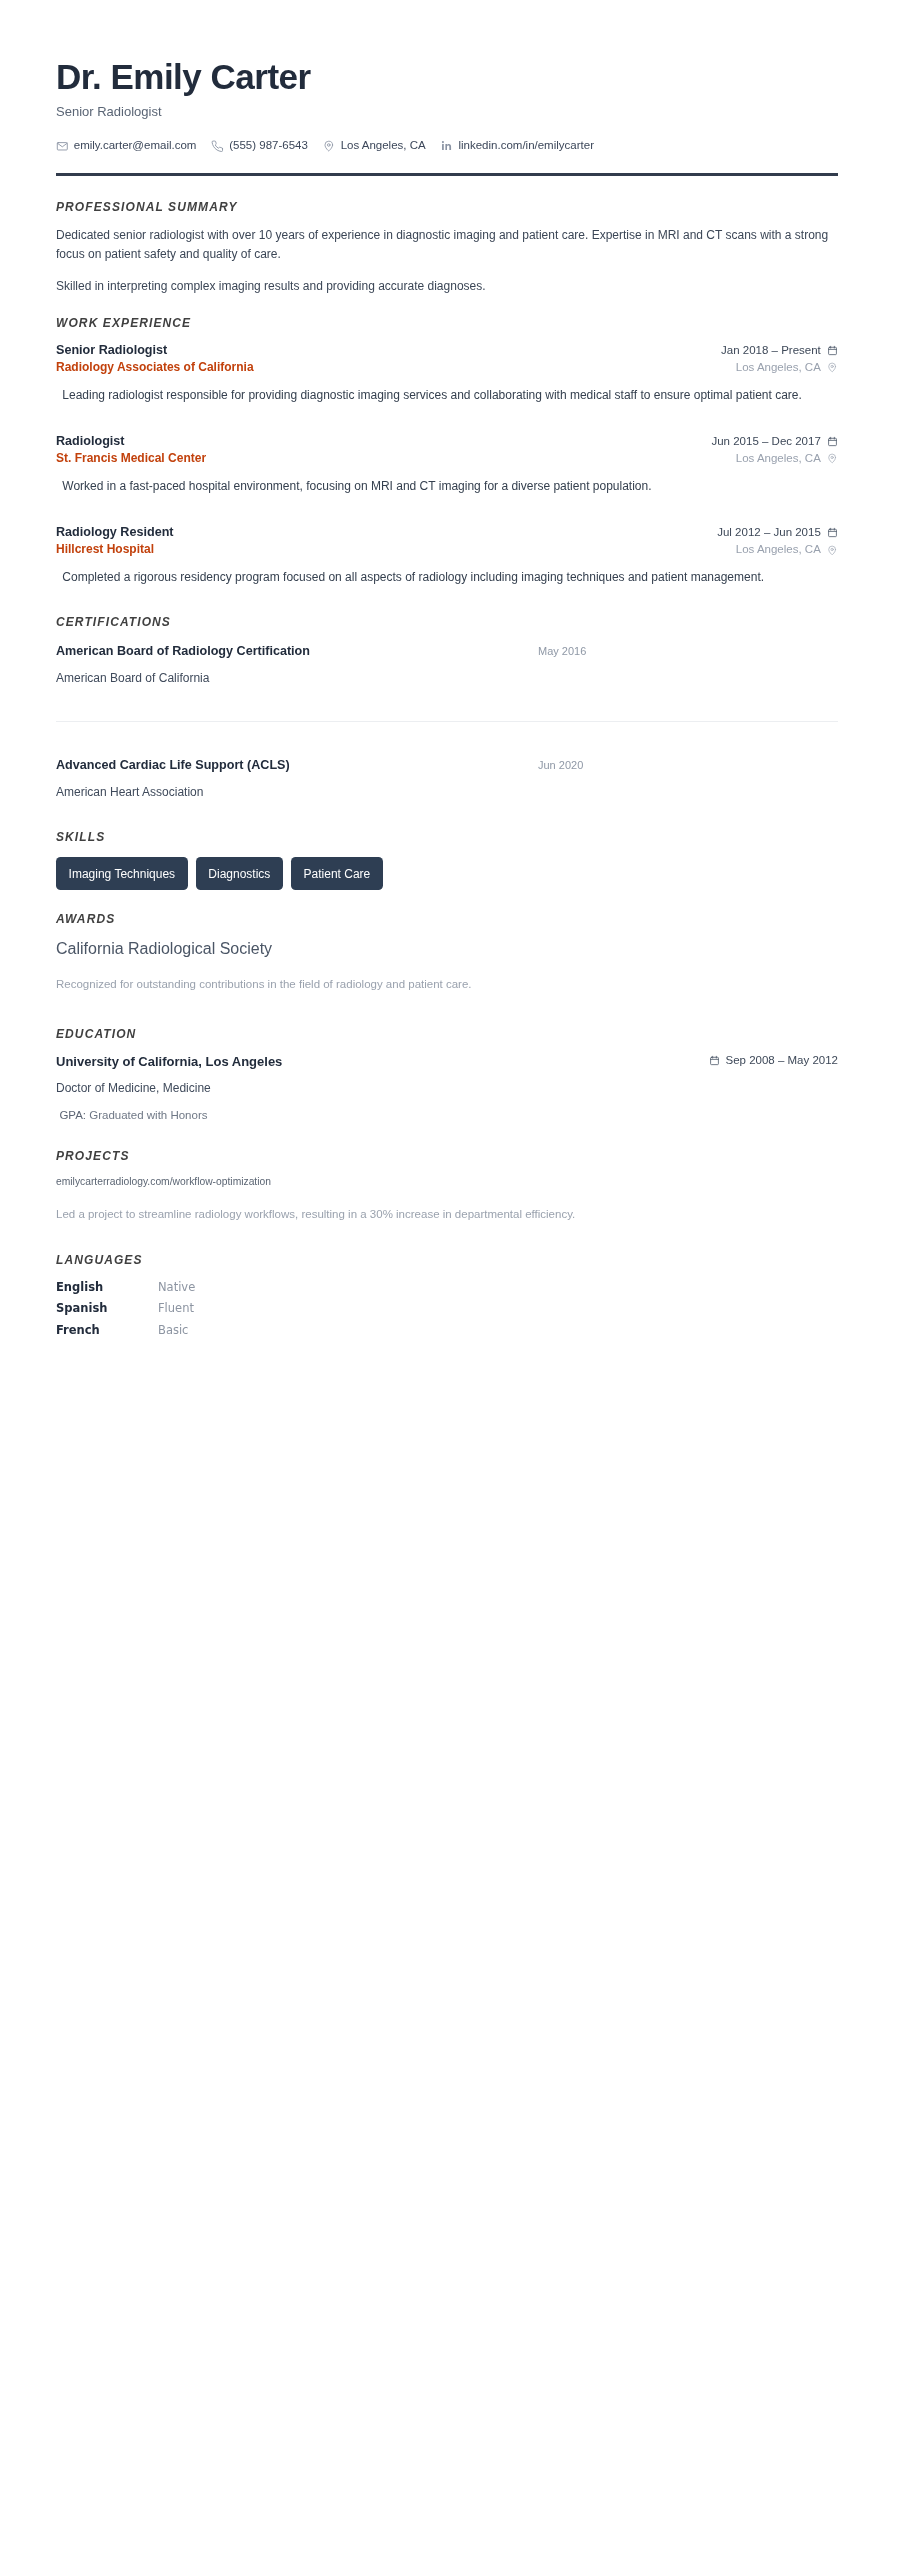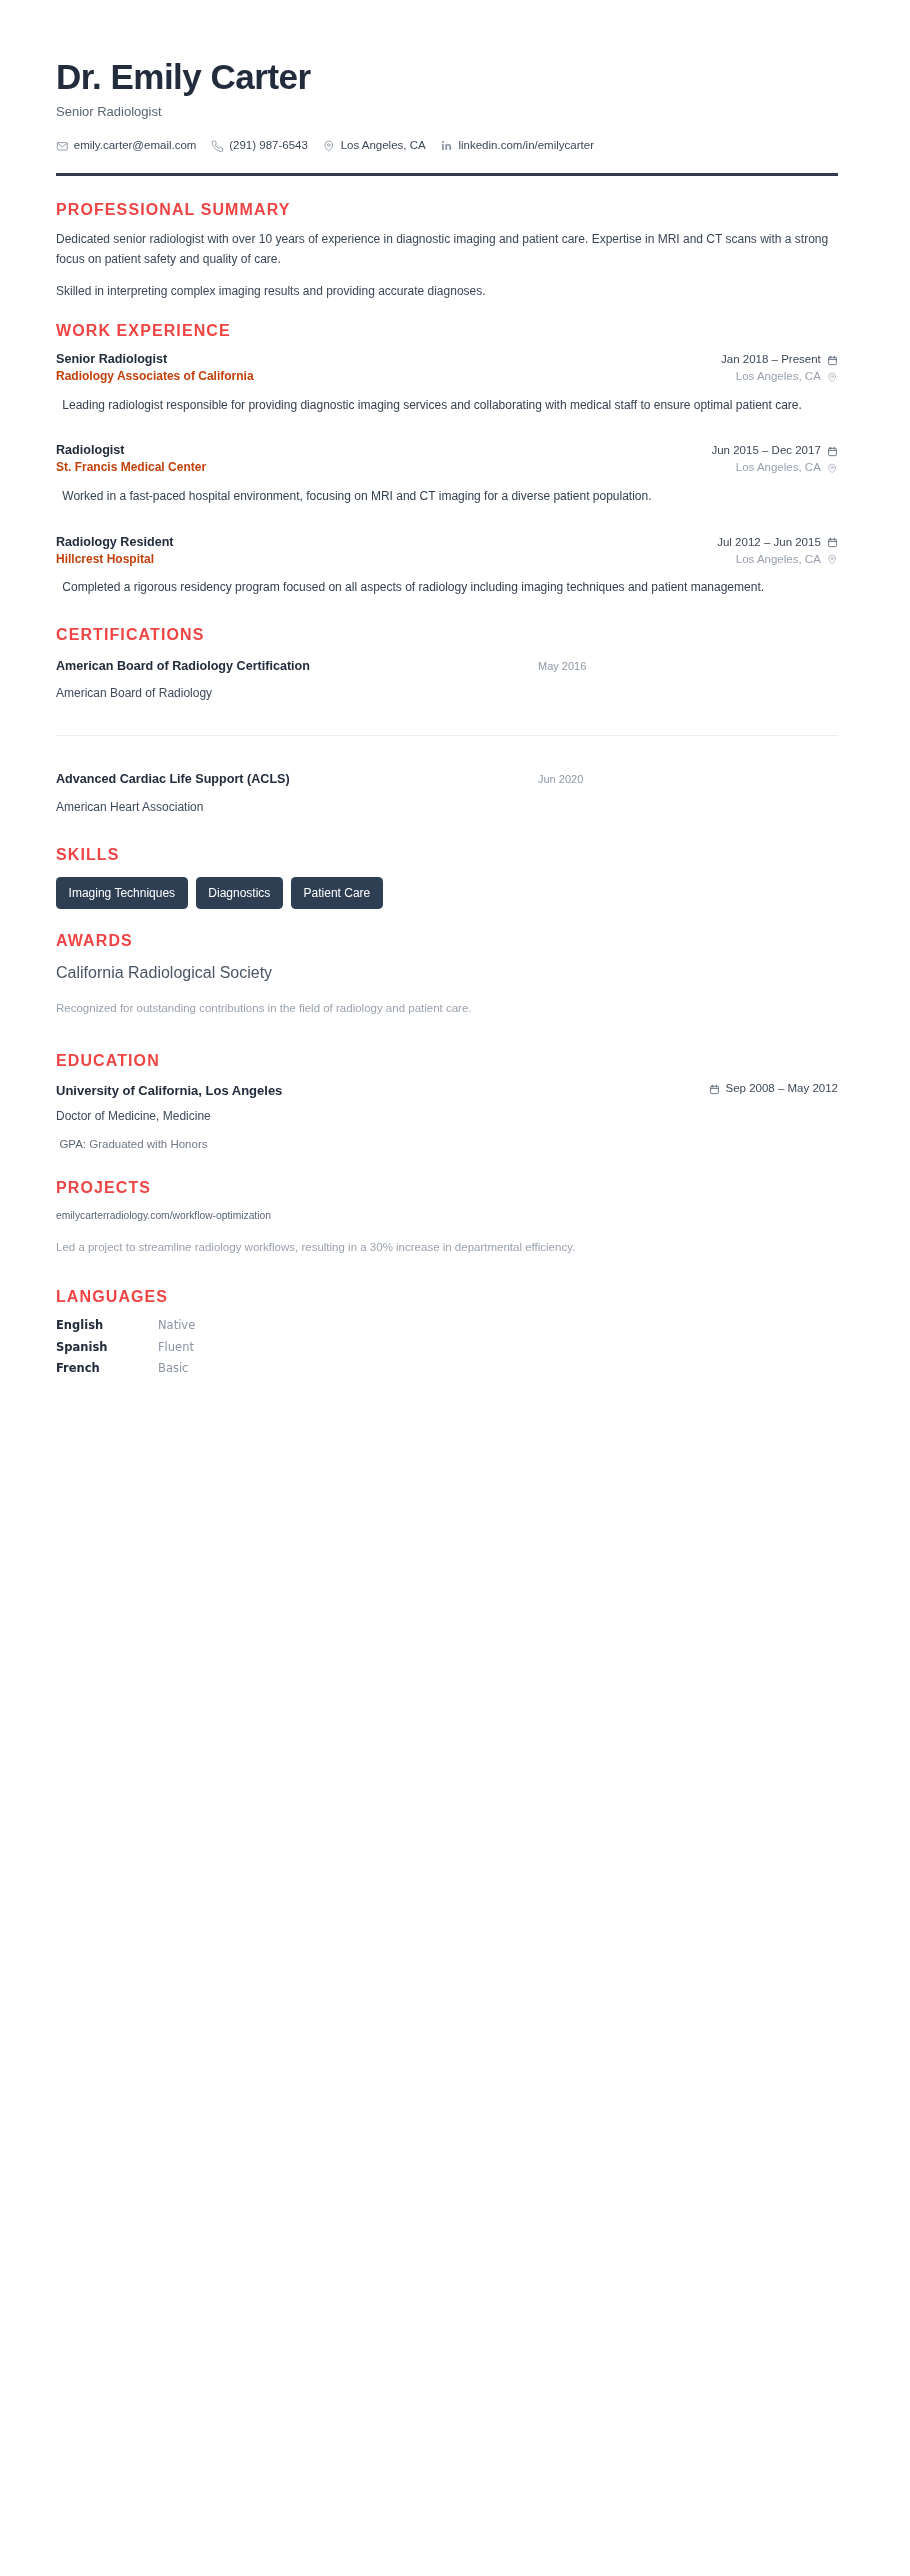--- a/index.html
+++ b/index.html
@@ -73,27 +73,28 @@
   .header-rule {
     height: 2.3px;
     background: #323c4d;
     margin: 20.6px 0 0 0;
     width: 100%;
   }
 
   
   .section { margin-top: 0; }
   .section-title {
-    font-size: 16px;
+    font-size: 12px;
     font-weight: 700;
     letter-spacing: 1.1px;
-    color: #ef4444;
+    color: #404040;
     text-transform: uppercase;
     margin: 0 0 11.5px 0;
     line-height: 1.2;
+    font-style: italic;
   }
   .s-summary  { padding-top: 24px; }
   .s-work     { padding-top: 19.5px; }
   .s-certs    { padding-top: 27.5px; }
   .s-skills   { padding-top: 30px; }
   .s-awards   { padding-top: 22px; }
   .s-education{ padding-top: 34px; }
   .s-projects { padding-top: 25px; }
   .s-languages{ padding-top: 30px; }
 
@@ -334,21 +335,21 @@
         </span>
         <span>emily.carter@email.com</span>
       </span>
 
       <span class="contact-item">
         <span class="ci-icon">
           <svg width="12.6" height="12.6" viewBox="0 0 24 24" fill="none" stroke="currentColor" stroke-width="1.7" stroke-linecap="round" stroke-linejoin="round">
             <path d="M22 16.9v3a2 2 0 0 1-2.2 2 19.8 19.8 0 0 1-8.6-3.1 19.5 19.5 0 0 1-6-6A19.8 19.8 0 0 1 2.1 4.2 2 2 0 0 1 4.1 2h3a2 2 0 0 1 2 1.7c.12.9.34 1.8.65 2.65a2 2 0 0 1-.45 2.1L8.1 9.6a16 16 0 0 0 6 6l1.15-1.15a2 2 0 0 1 2.1-.45c.85.31 1.75.53 2.65.65A2 2 0 0 1 22 16.9z"></path>
           </svg>
         </span>
-        <span>(291) 987-6543</span>
+        <span>(555) 987-6543</span>
       </span>
 
       <span class="contact-item">
         <span class="ci-icon">
           <svg width="11.5" height="11.5" viewBox="0 0 24 24" fill="none" stroke="currentColor" stroke-width="1.7" stroke-linecap="round" stroke-linejoin="round">
             <path d="M20 10.5c0 6-8 12.5-8 12.5s-8-6.5-8-12.5a8 8 0 0 1 16 0z"></path>
             <circle cx="12" cy="10.4" r="2.7"></circle>
           </svg>
         </span>
         <span>Los Angeles, CA</span>
@@ -465,21 +466,21 @@
   </div>
 
   <div class="section s-certs">
     <div class="section-title">Certifications</div>
 
     <div class="cert-entry">
       <div class="cert-row">
         <span class="cert-name">American Board of Radiology Certification</span>
         <span class="cert-date">May 2016</span>
       </div>
-      <div class="cert-issuer">American Board of Radiology</div>
+      <div class="cert-issuer">American Board of California</div>
     </div>
 
     <div class="cert-divider"></div>
 
     <div class="cert-entry">
       <div class="cert-row">
         <span class="cert-name">Advanced Cardiac Life Support (ACLS)</span>
         <span class="cert-date">Jun 2020</span>
       </div>
       <div class="cert-issuer">American Heart Association</div>

